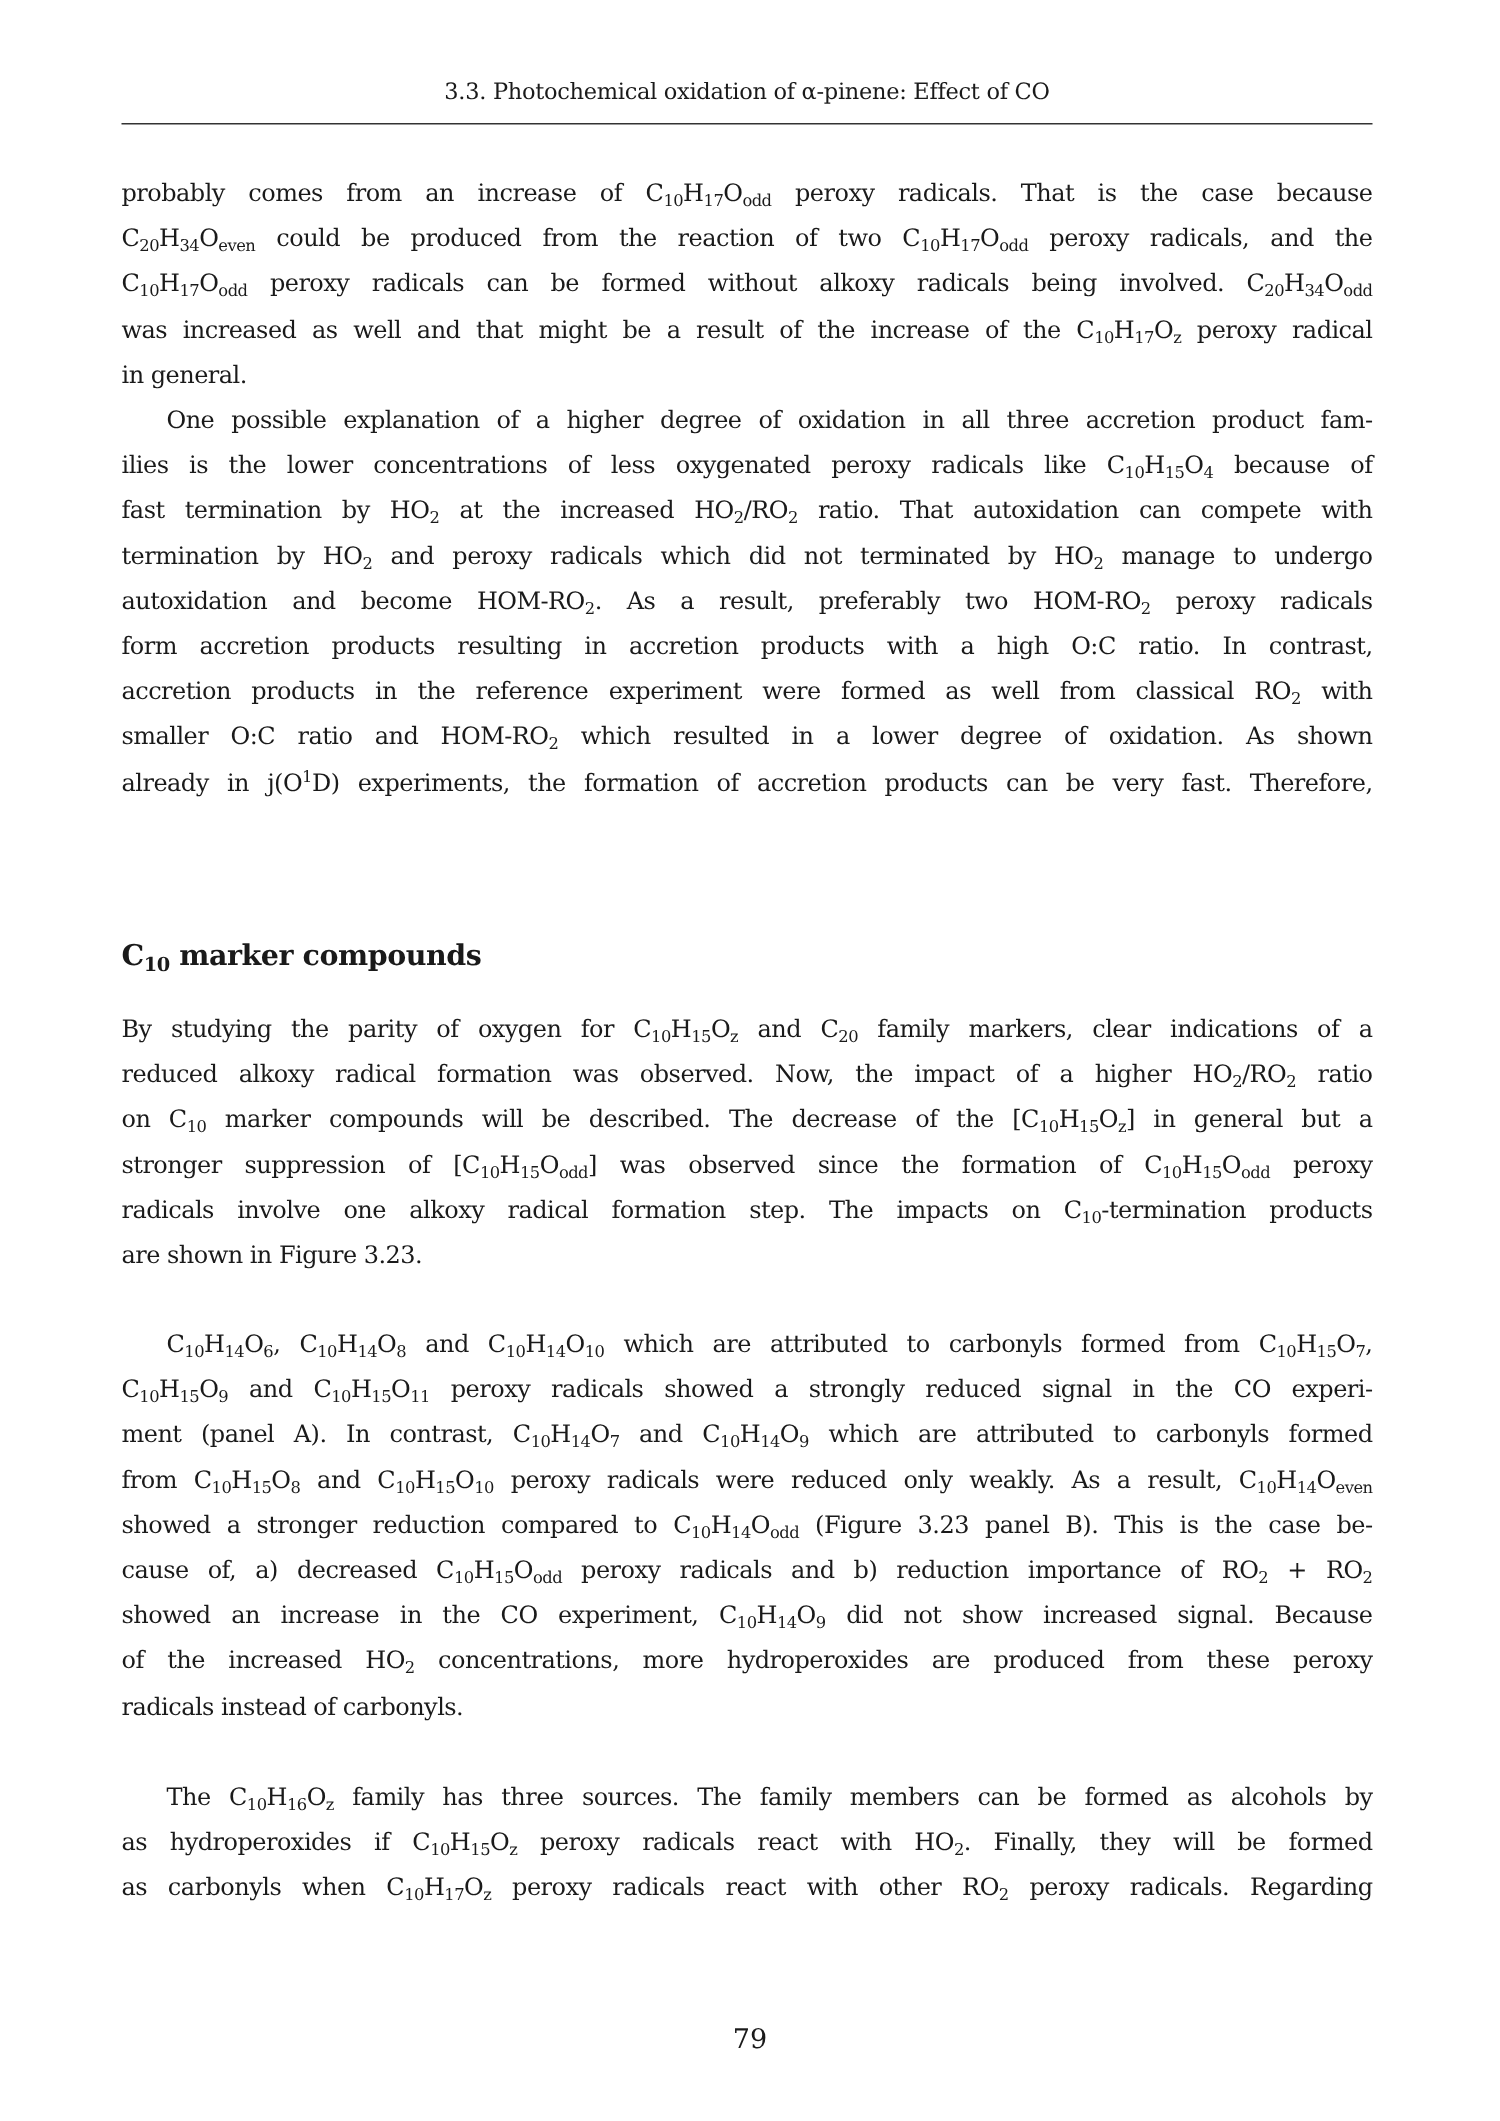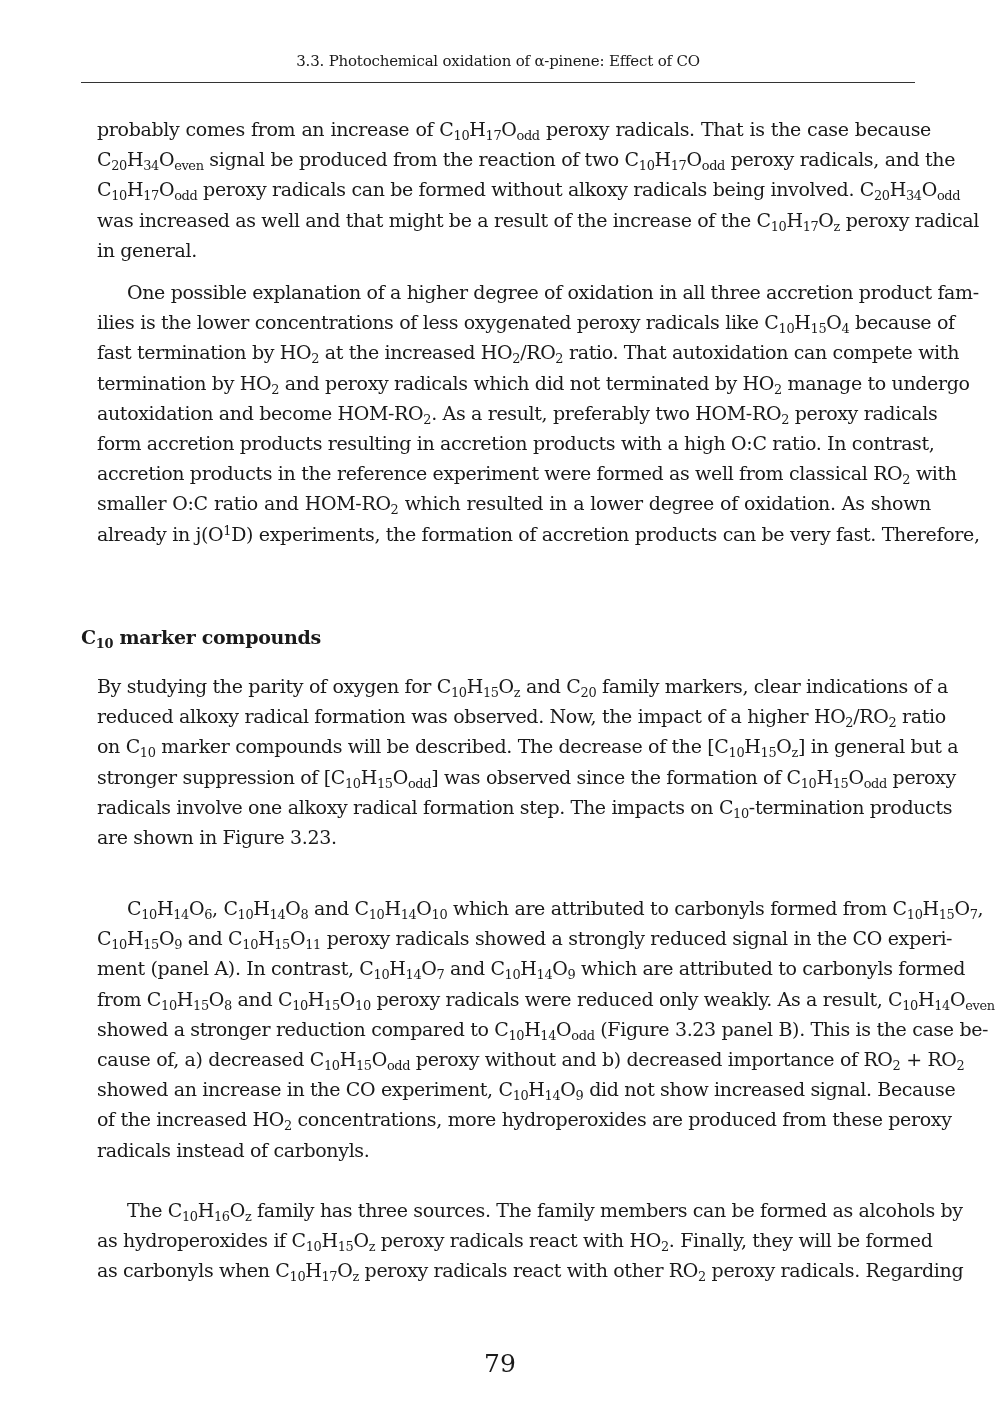--- a/index.html
+++ b/index.html
@@ -1,39 +1,39 @@
 <!DOCTYPE html>
 <html><head>
 <meta charset="utf-8">
 <style>
   html, body { margin: 0; padding: 0; background: #ffffff; }
   body { width: 1000px; height: 1414px; position: relative; overflow: hidden;
          font-family: "DejaVu Serif", "Liberation Serif", serif; color: #1a1a1a; }
   .header { position: absolute; left: 81px; top: 52px; width: 834px; text-align: center;
             font-size: 15px; letter-spacing: -0.2px; }
   .rule { position: absolute; left: 81px; top: 82px; width: 834px; height: 1px; background: #333; }
-  .body-text { position: absolute; left: 97px; width: 834px; font-size: 19px; letter-spacing: -0.35px; }
+  .body-text { position: absolute; left: 81px; width: 834px; font-size: 16px; letter-spacing: -0.35px; }
   .line { height: 30.2px; line-height: 30.2px; white-space: nowrap; text-align: justify;
           text-align-last: justify; }
   .line.last { text-align-last: left; }
-  .line.indent { padding-left: 30px; margin-top: 12px; }
+  .line.indent { padding-left: 30px; }
   sub { font-size: 0.68em; vertical-align: -0.32em; line-height: 0; }
   sup { font-size: 0.68em; vertical-align: 0.5em; line-height: 0; }
   .heading { position: absolute; left: 81px; top: 626px; font-weight: bold; font-size: 19px; letter-spacing: -0.3px; }
-  .page-number { position: absolute; left: 0; width: 1000px; top: 1349px; text-align: center; font-size: 25px; }
+  .page-number { position: absolute; left: 0; width: 1000px; top: 1349px; text-align: center; font-size: 18px; }
 </style>
 </head>
 <body>
 
 <div class="header">3.3.  Photochemical oxidation of α-pinene: Effect of CO</div>
 <div class="rule"></div>
 
 <div class="body-text" style="top:114px">
     <div class="line"><span>probably comes from an increase of C</span><sub>10</sub><span>H</span><sub>17</sub><span>O</span><sub>odd</sub><span> peroxy radicals.  That is the case because</span></div>
-    <div class="line"><span>C</span><sub>20</sub><span>H</span><sub>34</sub><span>O</span><sub>even</sub><span> signal be produced from the reaction of two C</span><sub>10</sub><span>H</span><sub>17</sub><span>O</span><sub>odd</sub><span> peroxy radicals, and the</span></div>
+    <div class="line"><span>C</span><sub>20</sub><span>H</span><sub>34</sub><span>O</span><sub>even</sub><span> could be produced from the reaction of two C</span><sub>10</sub><span>H</span><sub>17</sub><span>O</span><sub>odd</sub><span> peroxy radicals, and the</span></div>
     <div class="line"><span>C</span><sub>10</sub><span>H</span><sub>17</sub><span>O</span><sub>odd</sub><span> peroxy radicals can be formed without alkoxy radicals being involved. C</span><sub>20</sub><span>H</span><sub>34</sub><span>O</span><sub>odd</sub></div>
     <div class="line"><span>was increased as well and that might be a result of the increase of the C</span><sub>10</sub><span>H</span><sub>17</sub><span>O</span><sub>z</sub><span> peroxy radical</span></div>
     <div class="line last"><span>in general.</span></div>
   </div>
 <div class="body-text" style="top:265px">
     <div class="line indent"><span>One possible explanation of a higher degree of oxidation in all three accretion product fam-</span></div>
     <div class="line"><span>ilies is the lower concentrations of less oxygenated peroxy radicals like C</span><sub>10</sub><span>H</span><sub>15</sub><span>O</span><sub>4</sub><span> because of</span></div>
     <div class="line"><span>fast termination by HO</span><sub>2</sub><span> at the increased HO</span><sub>2</sub><span>/RO</span><sub>2</sub><span> ratio. That autoxidation can compete with</span></div>
     <div class="line"><span>termination by HO</span><sub>2</sub><span> and peroxy radicals which did not terminated by HO</span><sub>2</sub><span> manage to undergo</span></div>
     <div class="line"><span>autoxidation and become HOM-RO</span><sub>2</sub><span>.  As a result, preferably two HOM-RO</span><sub>2</sub><span> peroxy radicals</span></div>
@@ -52,21 +52,21 @@
     <div class="line"><span>stronger suppression of [C</span><sub>10</sub><span>H</span><sub>15</sub><span>O</span><sub>odd</sub><span>] was observed since the formation of C</span><sub>10</sub><span>H</span><sub>15</sub><span>O</span><sub>odd</sub><span> peroxy</span></div>
     <div class="line"><span>radicals involve one alkoxy radical formation step.  The impacts on C</span><sub>10</sub><span>-termination products</span></div>
     <div class="line last"><span>are shown in Figure 3.23.</span></div>
   </div>
 <div class="body-text" style="top:881px">
     <div class="line indent"><span>C</span><sub>10</sub><span>H</span><sub>14</sub><span>O</span><sub>6</sub><span>, C</span><sub>10</sub><span>H</span><sub>14</sub><span>O</span><sub>8</sub><span> and C</span><sub>10</sub><span>H</span><sub>14</sub><span>O</span><sub>10</sub><span> which are attributed to carbonyls formed from C</span><sub>10</sub><span>H</span><sub>15</sub><span>O</span><sub>7</sub><span>,</span></div>
     <div class="line"><span>C</span><sub>10</sub><span>H</span><sub>15</sub><span>O</span><sub>9</sub><span> and C</span><sub>10</sub><span>H</span><sub>15</sub><span>O</span><sub>11</sub><span> peroxy radicals showed a strongly reduced signal in the CO experi-</span></div>
     <div class="line"><span>ment (panel A). In contrast, C</span><sub>10</sub><span>H</span><sub>14</sub><span>O</span><sub>7</sub><span> and C</span><sub>10</sub><span>H</span><sub>14</sub><span>O</span><sub>9</sub><span> which are attributed to carbonyls formed</span></div>
     <div class="line"><span>from C</span><sub>10</sub><span>H</span><sub>15</sub><span>O</span><sub>8</sub><span> and C</span><sub>10</sub><span>H</span><sub>15</sub><span>O</span><sub>10</sub><span> peroxy radicals were reduced only weakly. As a result, C</span><sub>10</sub><span>H</span><sub>14</sub><span>O</span><sub>even</sub></div>
     <div class="line"><span>showed a stronger reduction compared to C</span><sub>10</sub><span>H</span><sub>14</sub><span>O</span><sub>odd</sub><span> (Figure 3.23 panel B). This is the case be-</span></div>
-    <div class="line"><span>cause of, a) decreased C</span><sub>10</sub><span>H</span><sub>15</sub><span>O</span><sub>odd</sub><span> peroxy without and b) decreased importance of RO</span><sub>2</sub><span> + RO</span><sub>2</sub></div>
+    <div class="line"><span>cause of, a) decreased C</span><sub>10</sub><span>H</span><sub>15</sub><span>O</span><sub>odd</sub><span> peroxy radicals and b) reduction importance of RO</span><sub>2</sub><span> + RO</span><sub>2</sub></div>
     <div class="line"><span>showed an increase in the CO experiment, C</span><sub>10</sub><span>H</span><sub>14</sub><span>O</span><sub>9</sub><span> did not show increased signal.  Because</span></div>
     <div class="line"><span>of the increased HO</span><sub>2</sub><span> concentrations, more hydroperoxides are produced from these peroxy</span></div>
     <div class="line last"><span>radicals instead of carbonyls.</span></div>
   </div>
 <div class="body-text" style="top:1183px">
     <div class="line indent"><span>The C</span><sub>10</sub><span>H</span><sub>16</sub><span>O</span><sub>z</sub><span> family has three sources.  The family members can be formed as alcohols by</span></div>
     <div class="line"><span>as hydroperoxides if C</span><sub>10</sub><span>H</span><sub>15</sub><span>O</span><sub>z</sub><span> peroxy radicals react with HO</span><sub>2</sub><span>.  Finally, they will be formed</span></div>
     <div class="line"><span>as carbonyls when C</span><sub>10</sub><span>H</span><sub>17</sub><span>O</span><sub>z</sub><span> peroxy radicals react with other RO</span><sub>2</sub><span> peroxy radicals.  Regarding</span></div>
   </div>
 

